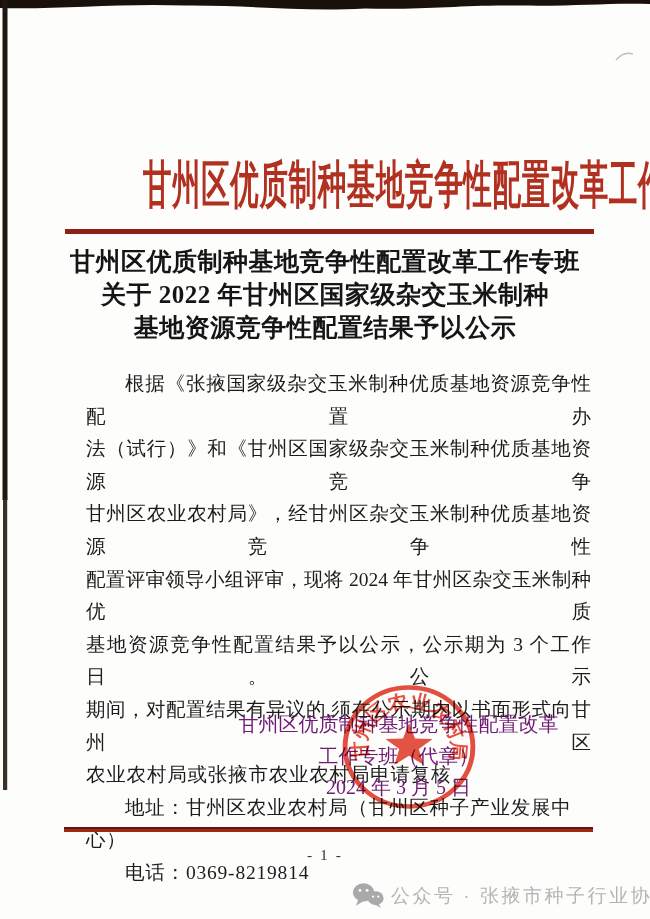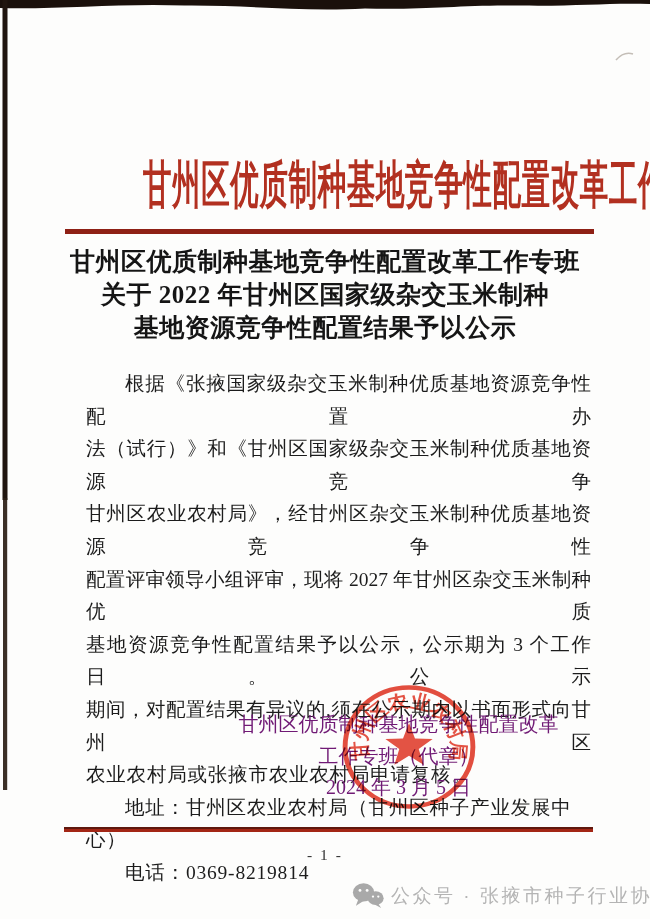--- a/index.html
+++ b/index.html
@@ -107,21 +107,21 @@
   <div class="doc-title">
       <div>甘州区优质制种基地竞争性配置改革工作专班</div>
       <div>关于 2022 年甘州区国家级杂交玉米制种</div>
       <div>基地资源竞争性配置结果予以公示</div>
     </div>
 
   <div class="doc-body">
       <div class="indent just">根据《张掖国家级杂交玉米制种优质基地资源竞争性配置办</div>
       <div class="just">法（试行）》和《甘州区国家级杂交玉米制种优质基地资源竞争</div>
       <div class="just">甘州区农业农村局》，经甘州区杂交玉米制种优质基地资源竞争性</div>
-      <div class="just">配置评审领导小组评审，现将 2027 年甘州区杂交玉米制种优质</div>
+      <div class="just">配置评审领导小组评审，现将 2024 年甘州区杂交玉米制种优质</div>
       <div class="just">基地资源竞争性配置结果予以公示，公示期为 3 个工作日。公示</div>
       <div class="just">期间，对配置结果有异议的,须在公示期内以书面形式向甘州区</div>
       <div>农业农村局或张掖市农业农村局申请复核。</div>
       <div class="indent">地址：甘州区农业农村局（甘州区种子产业发展中心）</div>
       <div class="indent">电话：0369-8219814</div>
     </div>
 
   <div class="signature">
       <div>甘州区优质制种基地竞争性配置改革</div>
       <div>工作专班（代章）</div>

